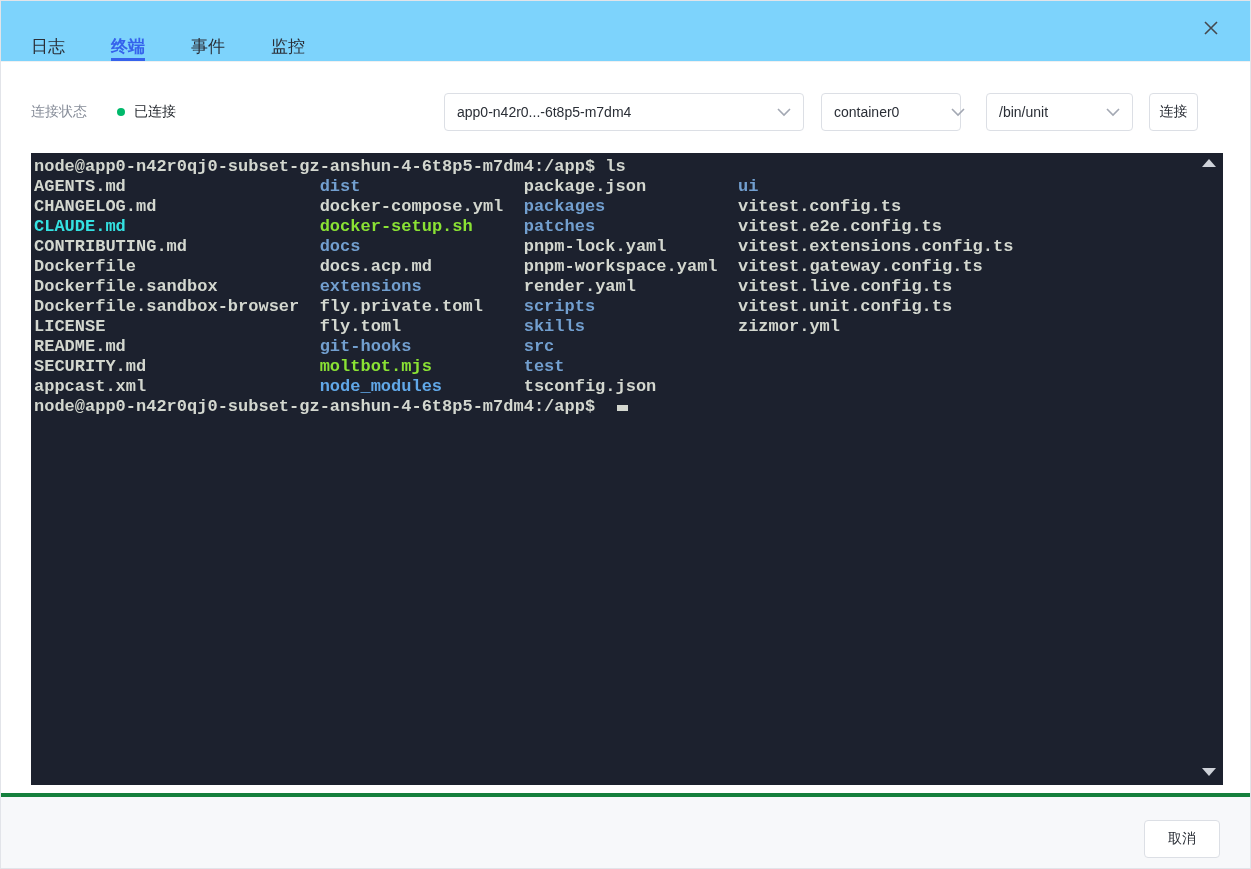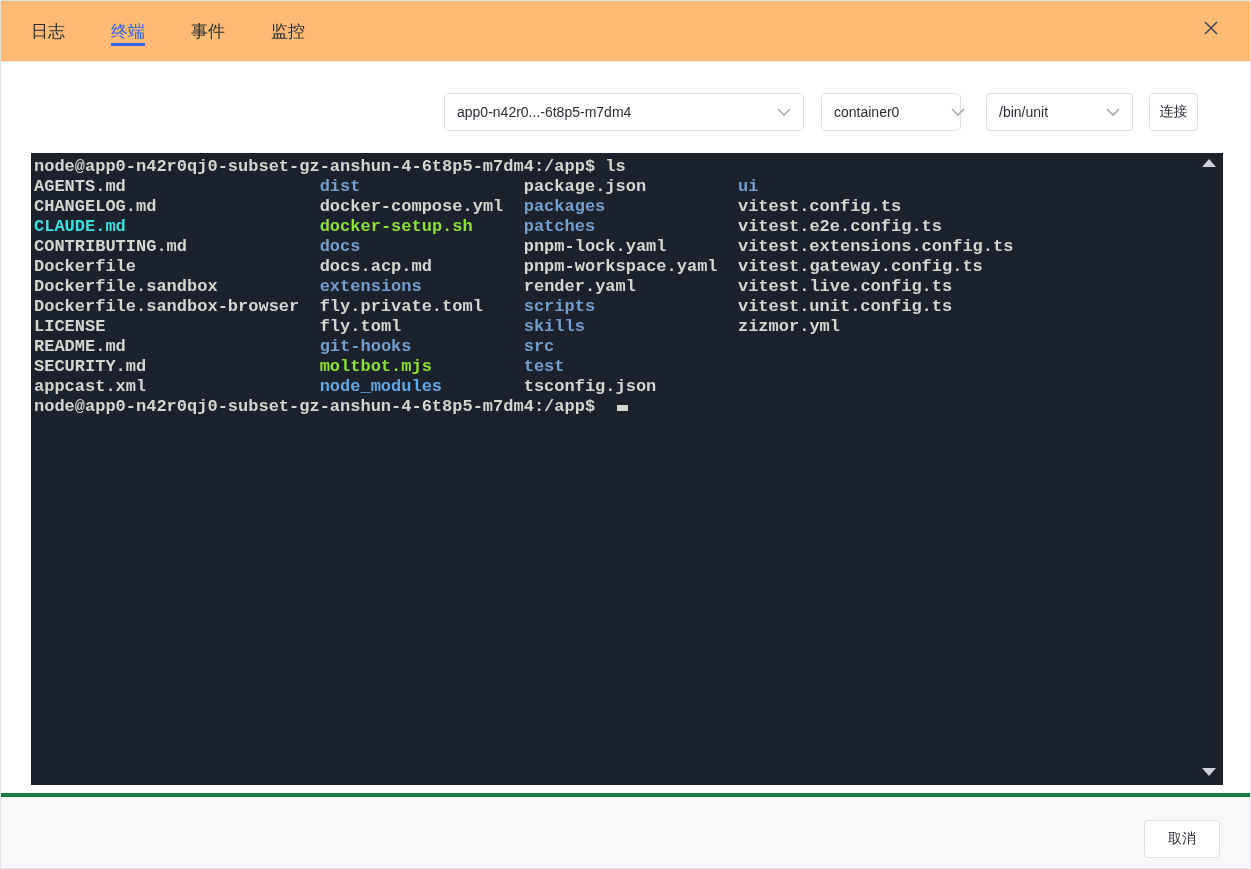--- a/index.html
+++ b/index.html
@@ -7,29 +7,29 @@
   body { font-family:"Liberation Sans","DejaVu Sans",sans-serif; color:#1f2329; }
 
   .dialog {
     position:relative; width:1251px; height:869px; background:#ffffff;
     border:1px solid #e2e4e9; overflow:hidden;
   }
 
   
   .header {
     position:absolute; left:0; top:0; right:0; height:61px;
-    border-bottom:1px solid #eff0f2; background:#fdba74;
-    display:flex; align-items:center; padding-left:30px;
+    border-bottom:1px solid #eff0f2; background:#7dd3fc;
+    display:flex; align-items:flex-end; padding-left:30px;
   }
   .tab {
     display:flex; align-items:center; margin-right:46px;
     font-size:17px; color:#2a2e36; cursor:pointer;
     border-bottom:3px solid transparent; padding-top:3px;
   }
-  .tab.active { color:var(--accent); font-weight:400; border-bottom-color:var(--accent); }
+  .tab.active { color:var(--accent); font-weight:700; border-bottom-color:var(--accent); }
   .close-btn {
     position:absolute; right:26px; top:16px; width:26px; height:26px;
     display:flex; align-items:center; justify-content:center; cursor:pointer;
   }
 
   
   .controls { position:absolute; left:0; top:61px; right:0; height:91px; background:#fff; }
   .status-group { position:absolute; left:30px; top:31px; height:38px; display:flex; align-items:center; }
   .status-label { font-size:14px; color:#878d99; margin-right:30px; }
   .status-dot {
@@ -96,20 +96,25 @@
     <div class="close-btn">
       <span>
         <svg width="18" height="18" viewBox="0 0 18 18">
           <path d="M3 3 L15 15 M15 3 L3 15" stroke="#45494f" stroke-width="1.6" fill="none"></path>
         </svg>
       </span>
     </div>
   </div>
 
   <div class="controls">
+    <div class="status-group">
+      <span class="status-label">连接状态</span>
+      <span class="status-dot"></span>
+      <span class="status-value">已连接</span>
+    </div>
 
     <div class="select-box select-pod">
       <span>app0-n42r0...-6t8p5-m7dm4</span>
       <span class="chev">
         <svg width="14" height="9" viewBox="0 0 14 9">
           <polyline points="1,1 7,7 13,1" stroke="#a3a8b3" stroke-width="1.6" fill="none"></polyline>
         </svg>
       </span>
     </div>
 

